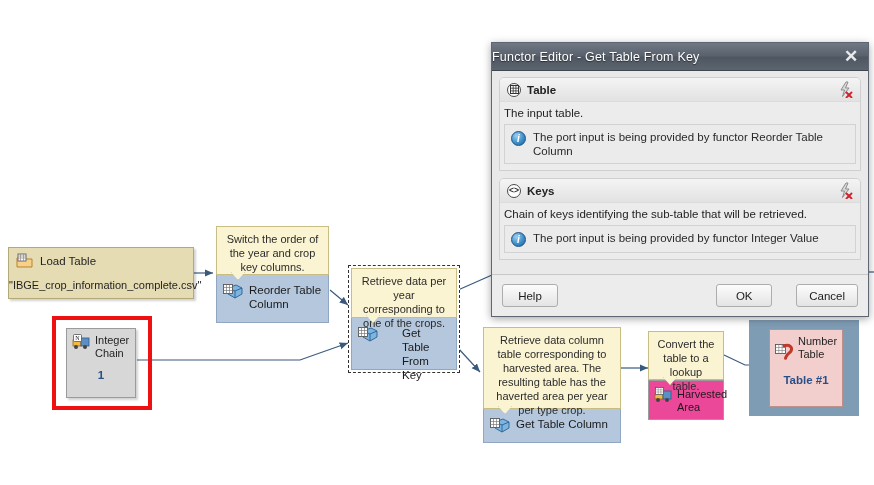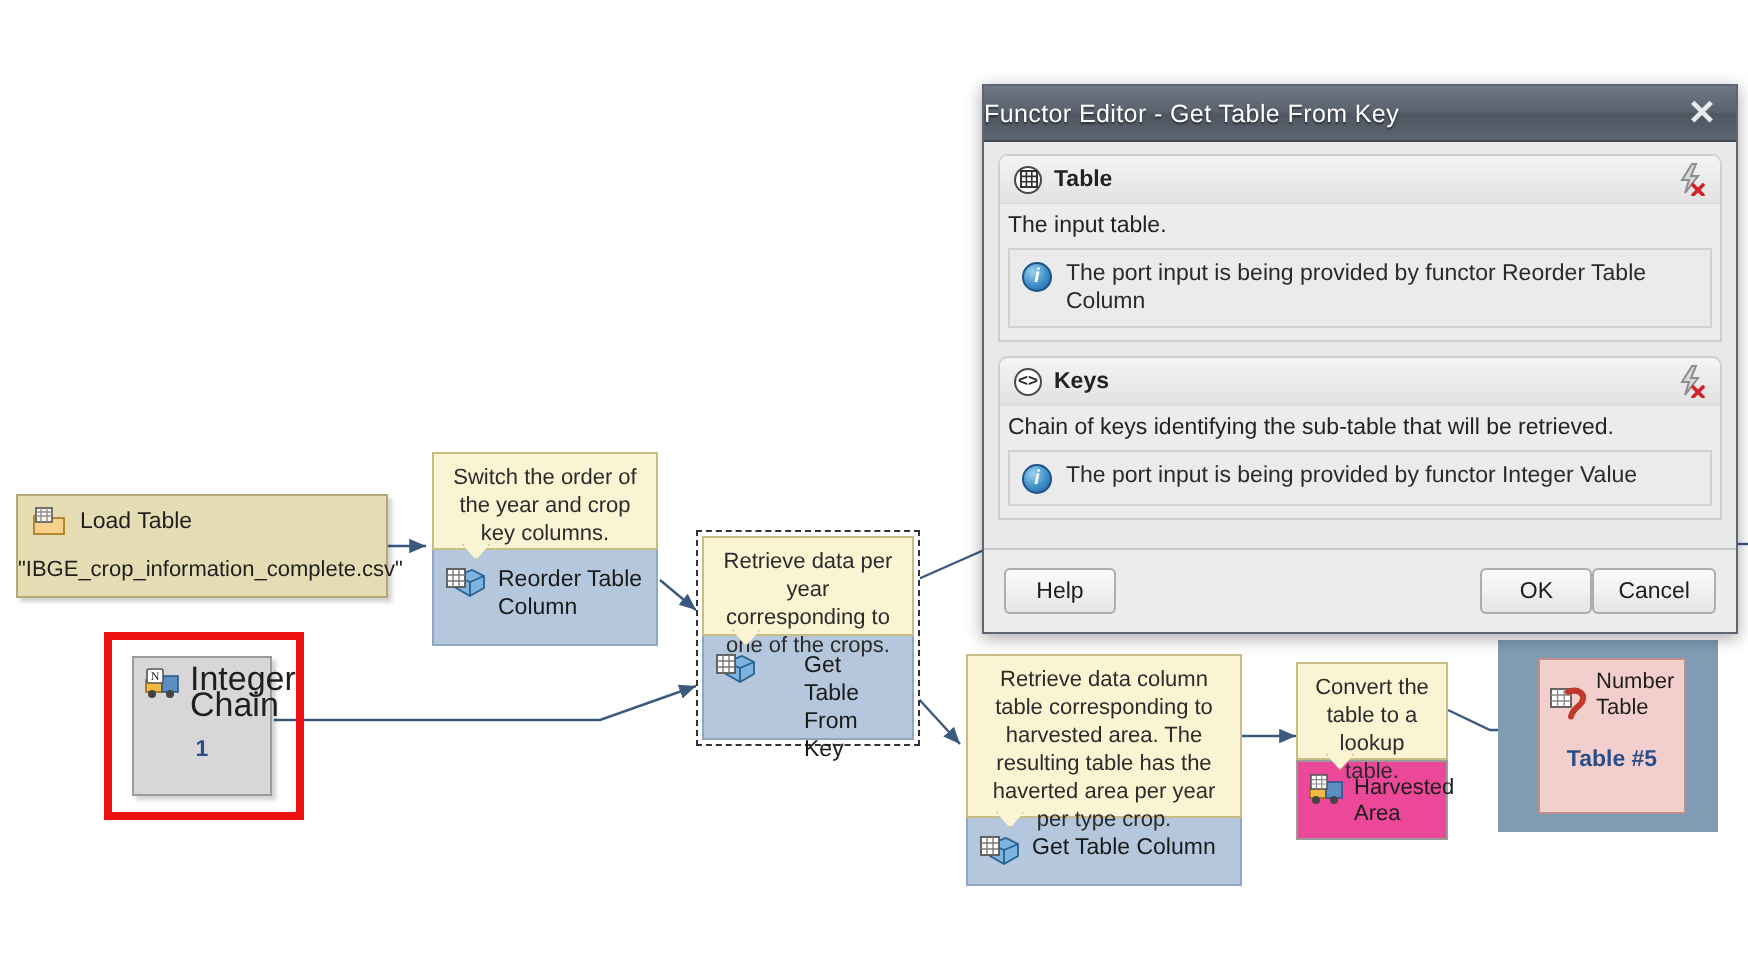--- a/index.html
+++ b/index.html
@@ -214,21 +214,21 @@
     margin-top: 1px;
   }
   #dlgfoot {
     flex: 0 0 auto;
     height: 41px;
     border-top: 1px solid #c8c8c8;
     background: #ececec;
     display: flex;
     align-items: center;
     padding: 0 10px;
-    gap: 0;
+    gap: 24px;
   }
   .btn {
     min-width: 56px;
     height: 23px;
     padding: 0 12px;
     background: linear-gradient(to bottom, #fcfcfc, #e4e4e4);
     border: 1px solid #adadad;
     border-radius: 3px;
     font-size: 11.5px;
     color: #1c1c1c;
@@ -287,21 +287,21 @@
       <span style="width:19px;height:16px;display:inline-block;flex:0 0 auto;">
         <svg width="19" height="16" viewBox="0 0 19 16">
           <rect x="1" y="6" width="8" height="6" fill="#f4b942" stroke="#9d6a12" stroke-width="0.8"></rect>
           <rect x="9" y="4" width="8" height="8" fill="#5d8fc4" stroke="#2c5a8e" stroke-width="0.8"></rect>
           <circle cx="4" cy="13" r="2" fill="#444"></circle>
           <circle cx="13" cy="13" r="2" fill="#444"></circle>
           <rect x="1.5" y="0.5" width="8" height="7" rx="1" fill="#fff" stroke="#555" stroke-width="0.8"></rect>
           <text x="5.5" y="6" font-size="6" text-anchor="middle" fill="#222" font-family="Liberation Serif, serif">N</text>
         </svg>
       </span>
-      <span style="font-size:17px;line-height:12.5px;"><span>Integer</span><br><span>Chain</span></span>
+      <span style="font-size:11px;line-height:12.5px;"><span>Integer</span><br><span>Chain</span></span>
     </div>
     <div class="intval" style="padding-top:10px;">1</div>
   </div>
 
   <div class="node" style="left:216px; top:226px; width:113px; height:95px;">
     <div class="comment" style="height:49px;">
       <span>Switch the order of the year and crop key columns.</span>
       <span class="tail"></span>
     </div>
     <div class="fbody" style="height:48px;">
@@ -382,21 +382,21 @@
         <span style="flex:0 0 auto;width:19px;height:17px;">
           <svg width="19" height="17" viewBox="0 0 19 17">
             <rect x="0.5" y="1.5" width="10" height="9" fill="#fff" stroke="#555" stroke-width="0.9"></rect>
             <path d="M0.5,4.5 H10.5 M0.5,7.5 H10.5 M3.8,1.5 V10.5 M7.1,1.5 V10.5" stroke="#8a8a8a" stroke-width="0.7"></path>
             <path d="M9,3 C14,1 18,4 16,8 C15,10 12,11 11,14" fill="none" stroke="#c0392b" stroke-width="3" stroke-linecap="round"></path>
             <circle cx="10.5" cy="15.3" r="1.5" fill="#c0392b"></circle>
           </svg>
         </span>
         <span style="font-size:11px;line-height:12.5px;"><span>Number</span><br><span>Table</span></span>
       </div>
-      <div class="resval" style="padding-top:14px;">Table #5</div>
+      <div class="resval" style="padding-top:14px;">Table #1</div>
     </div>
   </div>
 
 </div>
 
 <div id="dialog">
 
   <div id="titlebar">
     <span class="ttl">Functor Editor - Get Table From Key</span>
     <span id="closebtn">✕</span>

